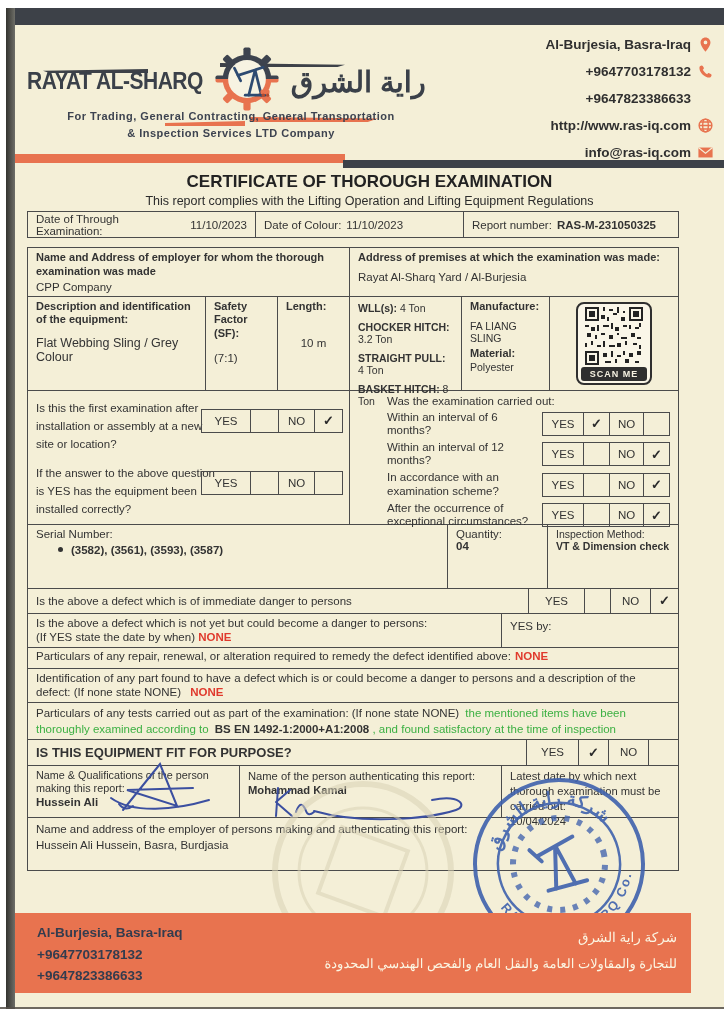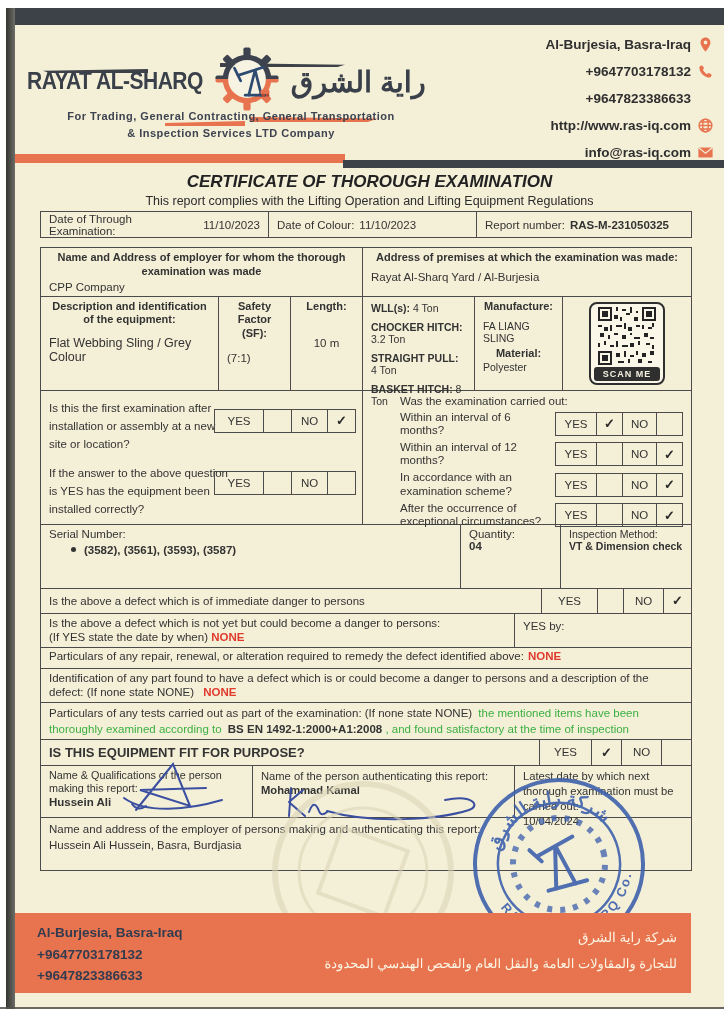--- a/index.html
+++ b/index.html
@@ -20,36 +20,36 @@
   .sw4{left:235px;top:92px;width:128px;clip-path:polygon(0 0,100% 30%,92% 100%,0 100%);}
   .tagline{position:absolute;left:6px;top:83px;width:420px;text-align:center;font-size:11px;font-weight:bold;color:#3d4350;letter-spacing:0.5px;line-height:1.55;}
   .contact{position:absolute;right:10px;top:6px;font-size:13.5px;font-weight:600;color:#2f2f2f;}
   .contact .cline{display:flex;justify-content:flex-end;align-items:center;height:27px;gap:6px;}
   .cicon{width:17px;height:17px;display:inline-flex;}
   .cicon.empty{visibility:hidden;}
   .div-orange{position:absolute;left:0;top:129px;width:330px;height:9px;background:#e8734f;}
   .div-dark{position:absolute;left:328px;top:135px;width:381px;height:8px;background:#3d4148;}
 
   
-  .doc-title{position:absolute;left:0;top:147px;width:100%;text-align:center;font-size:17px;font-weight:bold;color:#222;font-style:italic;}
+  .doc-title{position:absolute;left:0;top:147px;width:100%;text-align:center;font-size:17px;font-weight:bold;color:#222;}
   .doc-sub{position:absolute;left:0;top:169px;width:100%;text-align:center;font-size:12.5px;color:#2b2b2b;}
 
   
-  .frm{position:absolute;left:25px;top:186px;width:652px;font-size:11.5px;color:#333;}
+  .frm{position:absolute;left:12px;top:186px;width:652px;font-size:11.5px;color:#333;}
   .frm *{box-sizing:border-box;}
   .daterow{display:flex;border:1px solid #4b4b4b;height:27px;margin-bottom:9px;}
   .daterow .dc{display:flex;align-items:center;padding:0 8px;gap:5px;border-right:1px solid #4b4b4b;}
   .daterow .dc:last-child{border-right:none;flex:1;}
   .dc1{width:228px;}.dc2{width:208px;}
   .b{font-weight:bold;}
   .tbl{border:1.2px solid #4b4b4b;}
   .row{display:flex;border-bottom:1px solid #4b4b4b;}
   .row:last-child{border-bottom:none;}
   .cell{padding:3px 8px;border-right:1px solid #4b4b4b;}
-  .lab{font-weight:bold;font-size:11px;line-height:1.25;text-align:center;}
+  .lab{font-weight:bold;font-size:11px;line-height:1.25;}
   .val{margin-top:2px;}
 
   
   .ckgrid{display:flex;border:1px solid #4b4b4b;height:24px;background:transparent;}
   .ck{display:flex;align-items:center;justify-content:center;font-size:11.5px;}
   .ck + .ck{border-left:1px solid #4b4b4b;}
   .ckmark{font-size:13px;font-weight:bold;color:#2b2b2b;}
   .gL .y{width:48px;}.gL .bx1{width:28px;}.gL .n{width:36px;}.gL .bx2{width:28px;}
   .gR .y{width:40px;}.gR .bx1{width:26px;}.gR .n{width:34px;}.gR .bx2{width:26px;}
   .ginline{border:none;height:100%;}

